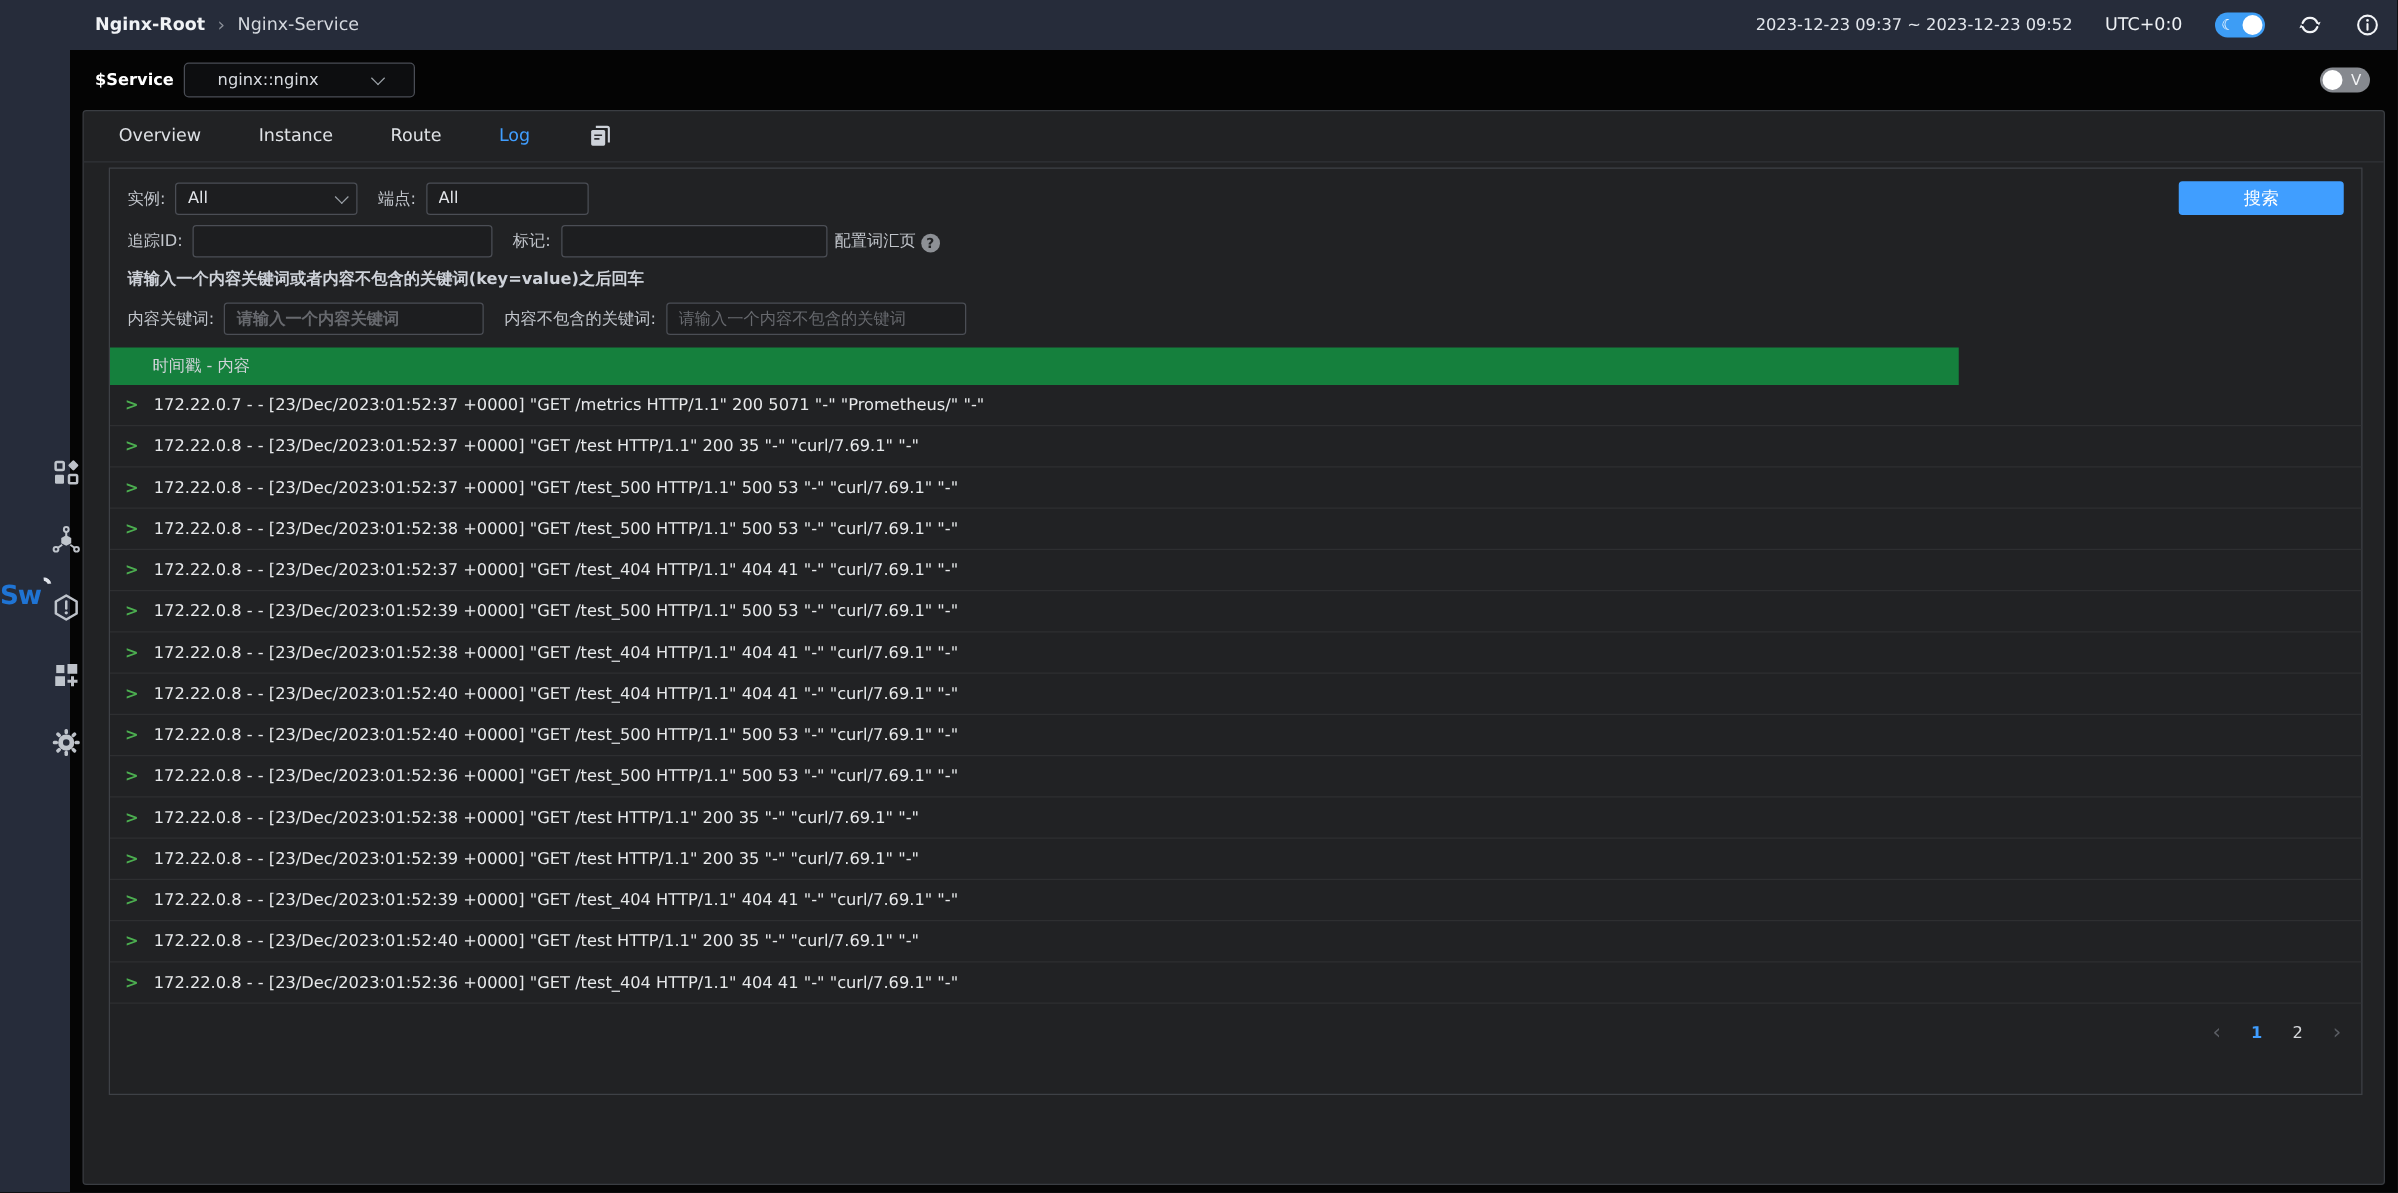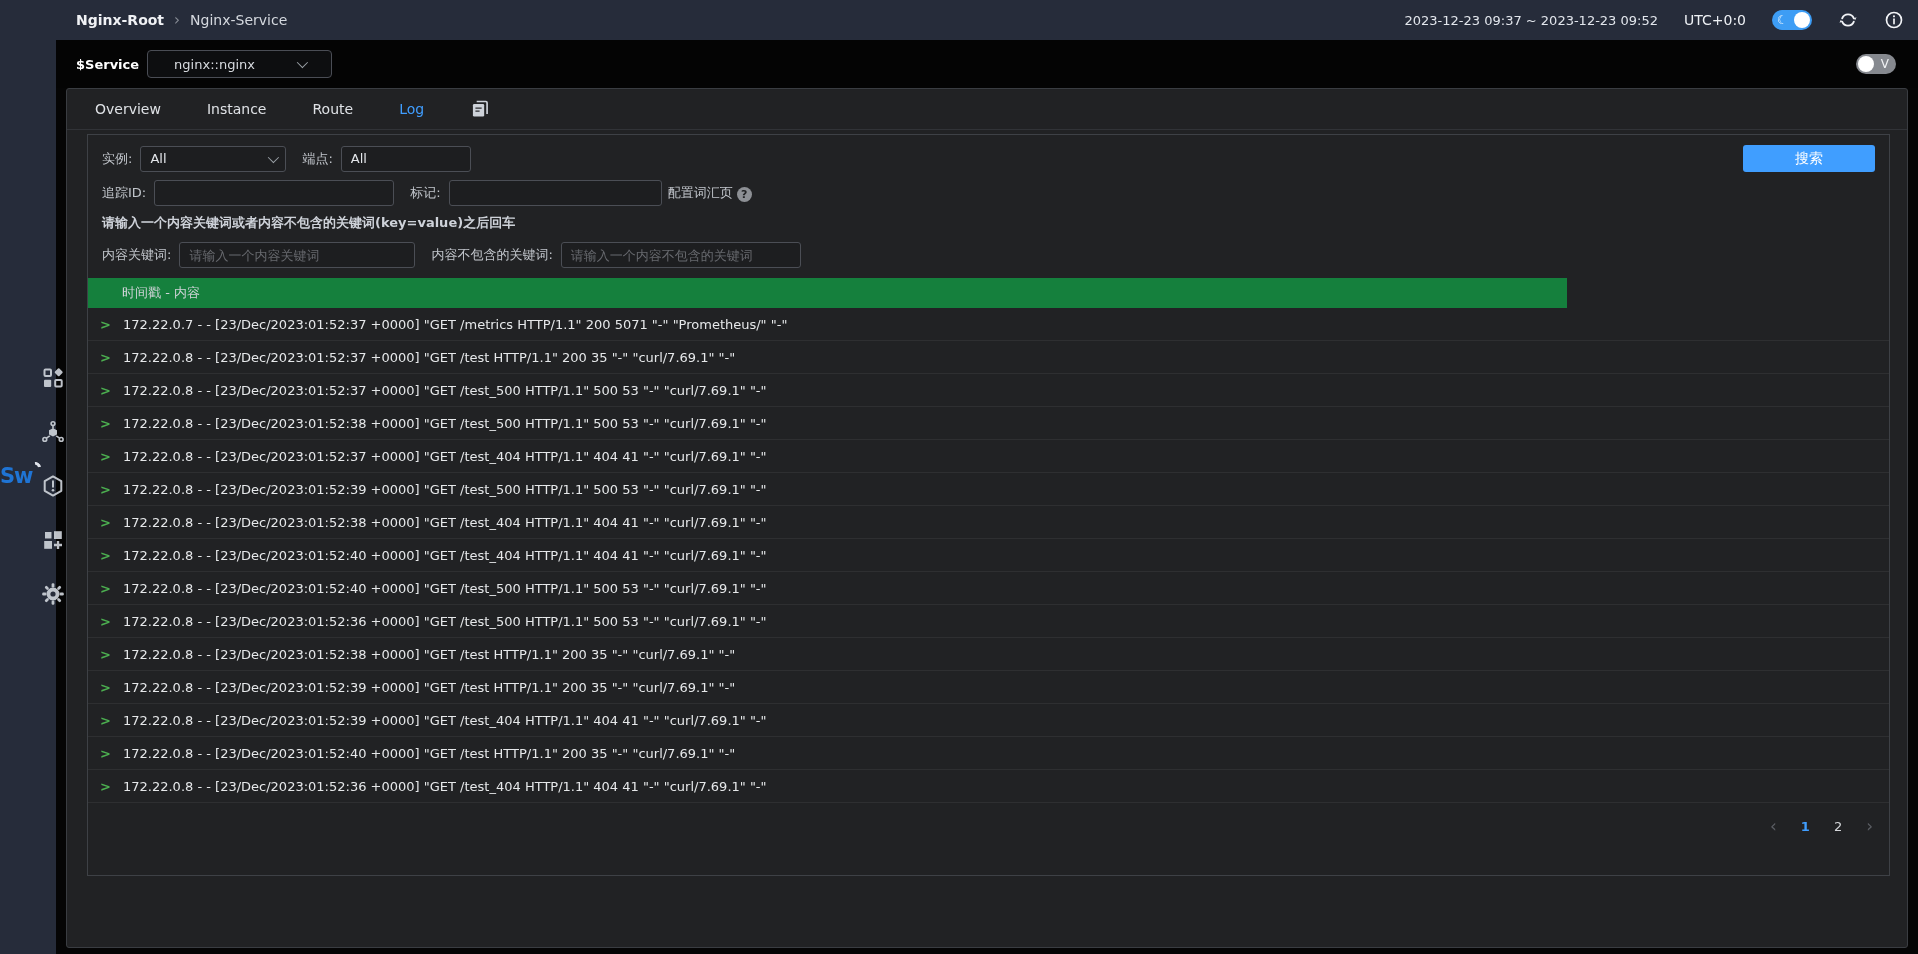--- a/index.html
+++ b/index.html
@@ -231,21 +231,21 @@
           <div class="vocab">
             <span class="vocab-text">配置词汇页</span>
             <span class="help-icon">?</span>
           </div>
         </div>
 
         <div class="hint">请输入一个内容关键词或者内容不包含的关键词(key=value)之后回车</div>
 
         <div class="f-row">
           <span class="f-label">内容关键词:</span>
-          <input class="f-input" style="width: 236px;" placeholder="请输入一个内容关键词">
+          <input class="f-input" style="width: 208px; font-weight: bold;" placeholder="请输入一个内容关键词">
           <span class="f-label gap16">内容不包含的关键词:</span>
           <input class="f-input" style="width: 240px;" placeholder="请输入一个内容不包含的关键词">
         </div>
       </div>
 
       <div class="log-table">
         <div class="log-header">
           <span>时间戳 - 内容</span>
         </div>
         <div>

